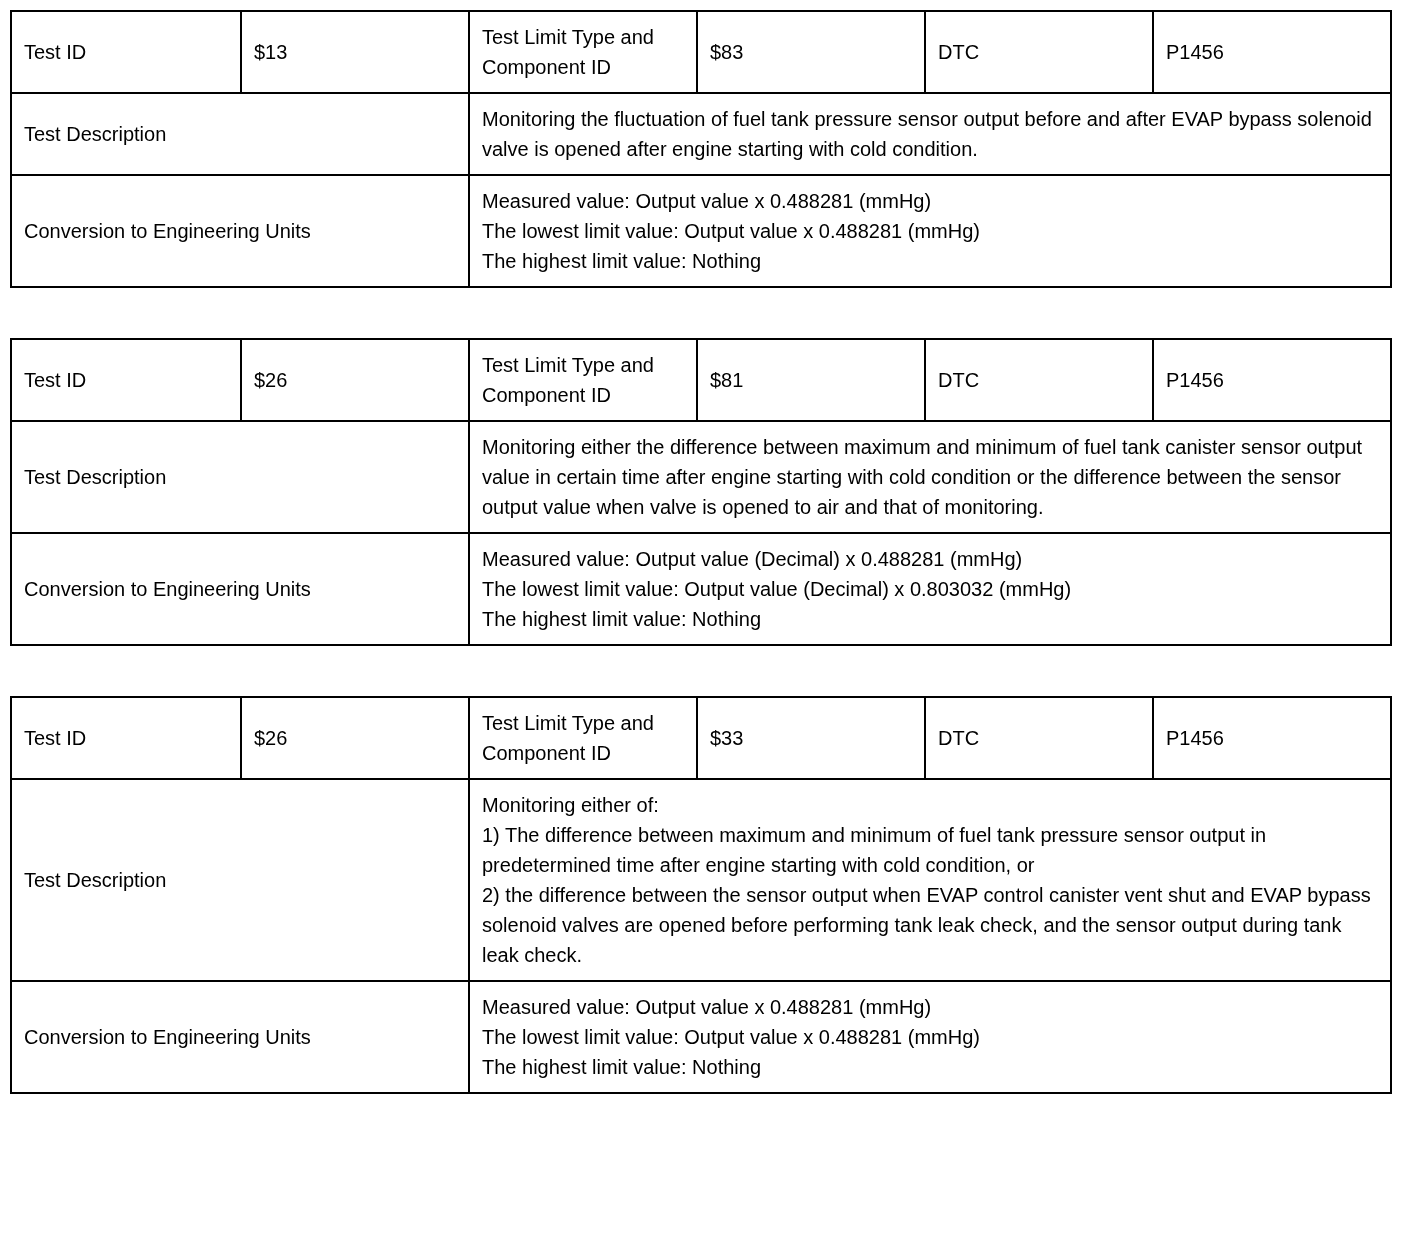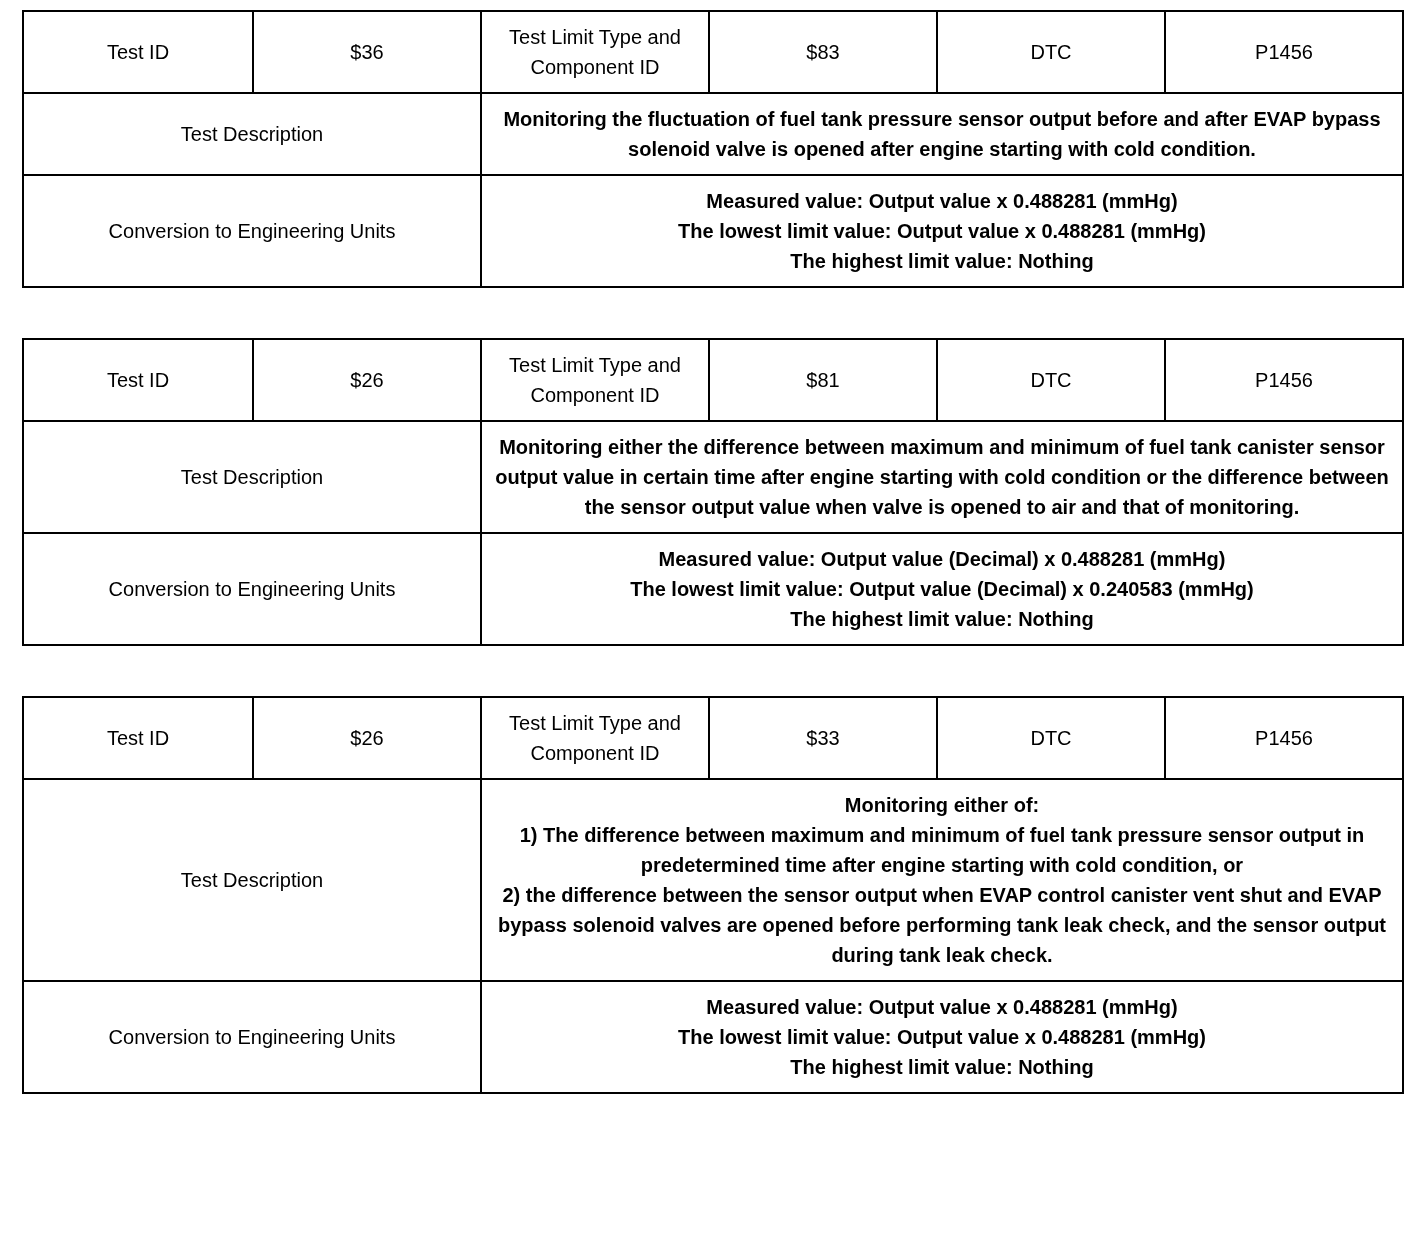--- a/index.html
+++ b/index.html
@@ -6,42 +6,40 @@
     margin: 0;
     padding: 0;
     background: #ffffff;
     color: #000000;
     font-family: "Liberation Sans", "DejaVu Sans", sans-serif;
     font-size: 20px;
   }
   .page {
     width: 1408px;
     box-sizing: border-box;
-    padding: 10px 14px 16px 22px;
-    text-align: center;
+    padding: 10px 14px 16px 10px;
   }
   table.record {
     border-collapse: collapse;
     table-layout: fixed;
     width: 1380px;
     margin: 0 0 50px 0;
   }
   table.record:last-child {
     margin-bottom: 0;
   }
   td {
     border: 2px solid #000000;
     padding: 10px 12px;
     vertical-align: middle;
     line-height: 30px;
     overflow: hidden;
   }
   td.multiline {
     white-space: pre-line;
-    font-weight: bold;
   }
   col.c1 { width: 230px; }
   col.c2 { width: 228px; }
   col.c3 { width: 228px; }
   col.c4 { width: 228px; }
   col.c5 { width: 228px; }
   col.c6 { width: 238px; }
 </style>
 </head>
 <body>
@@ -53,21 +51,21 @@
       <col class="c1">
         <col class="c2">
         <col class="c3">
         <col class="c4">
         <col class="c5">
         <col class="c6">
     </colgroup>
     <tbody>
       <tr>
         <td>Test ID</td>
-        <td>$36</td>
+        <td>$13</td>
         <td>Test Limit Type and Component ID</td>
         <td>$83</td>
         <td>DTC</td>
         <td>P1456</td>
       </tr>
       <tr>
         <td colspan="2">Test Description</td>
         <td colspan="4" class="multiline">Monitoring the fluctuation of fuel tank pressure sensor output before and after EVAP bypass solenoid valve is opened after engine starting with cold condition.</td>
       </tr>
       <tr>
@@ -97,21 +95,21 @@
         <td>DTC</td>
         <td>P1456</td>
       </tr>
       <tr>
         <td colspan="2">Test Description</td>
         <td colspan="4" class="multiline">Monitoring either the difference between maximum and minimum of fuel tank canister sensor output value in certain time after engine starting with cold condition or the difference between the sensor output value when valve is opened to air and that of monitoring.</td>
       </tr>
       <tr>
         <td colspan="2">Conversion to Engineering Units</td>
         <td colspan="4" class="multiline">Measured value: Output value (Decimal) x 0.488281 (mmHg)
-The lowest limit value: Output value (Decimal) x 0.240583 (mmHg)
+The lowest limit value: Output value (Decimal) x 0.803032 (mmHg)
 The highest limit value: Nothing</td>
       </tr>
     </tbody>
   </table>
 
   <table class="record">
     <colgroup>
       <col class="c1">
         <col class="c2">
         <col class="c3">

